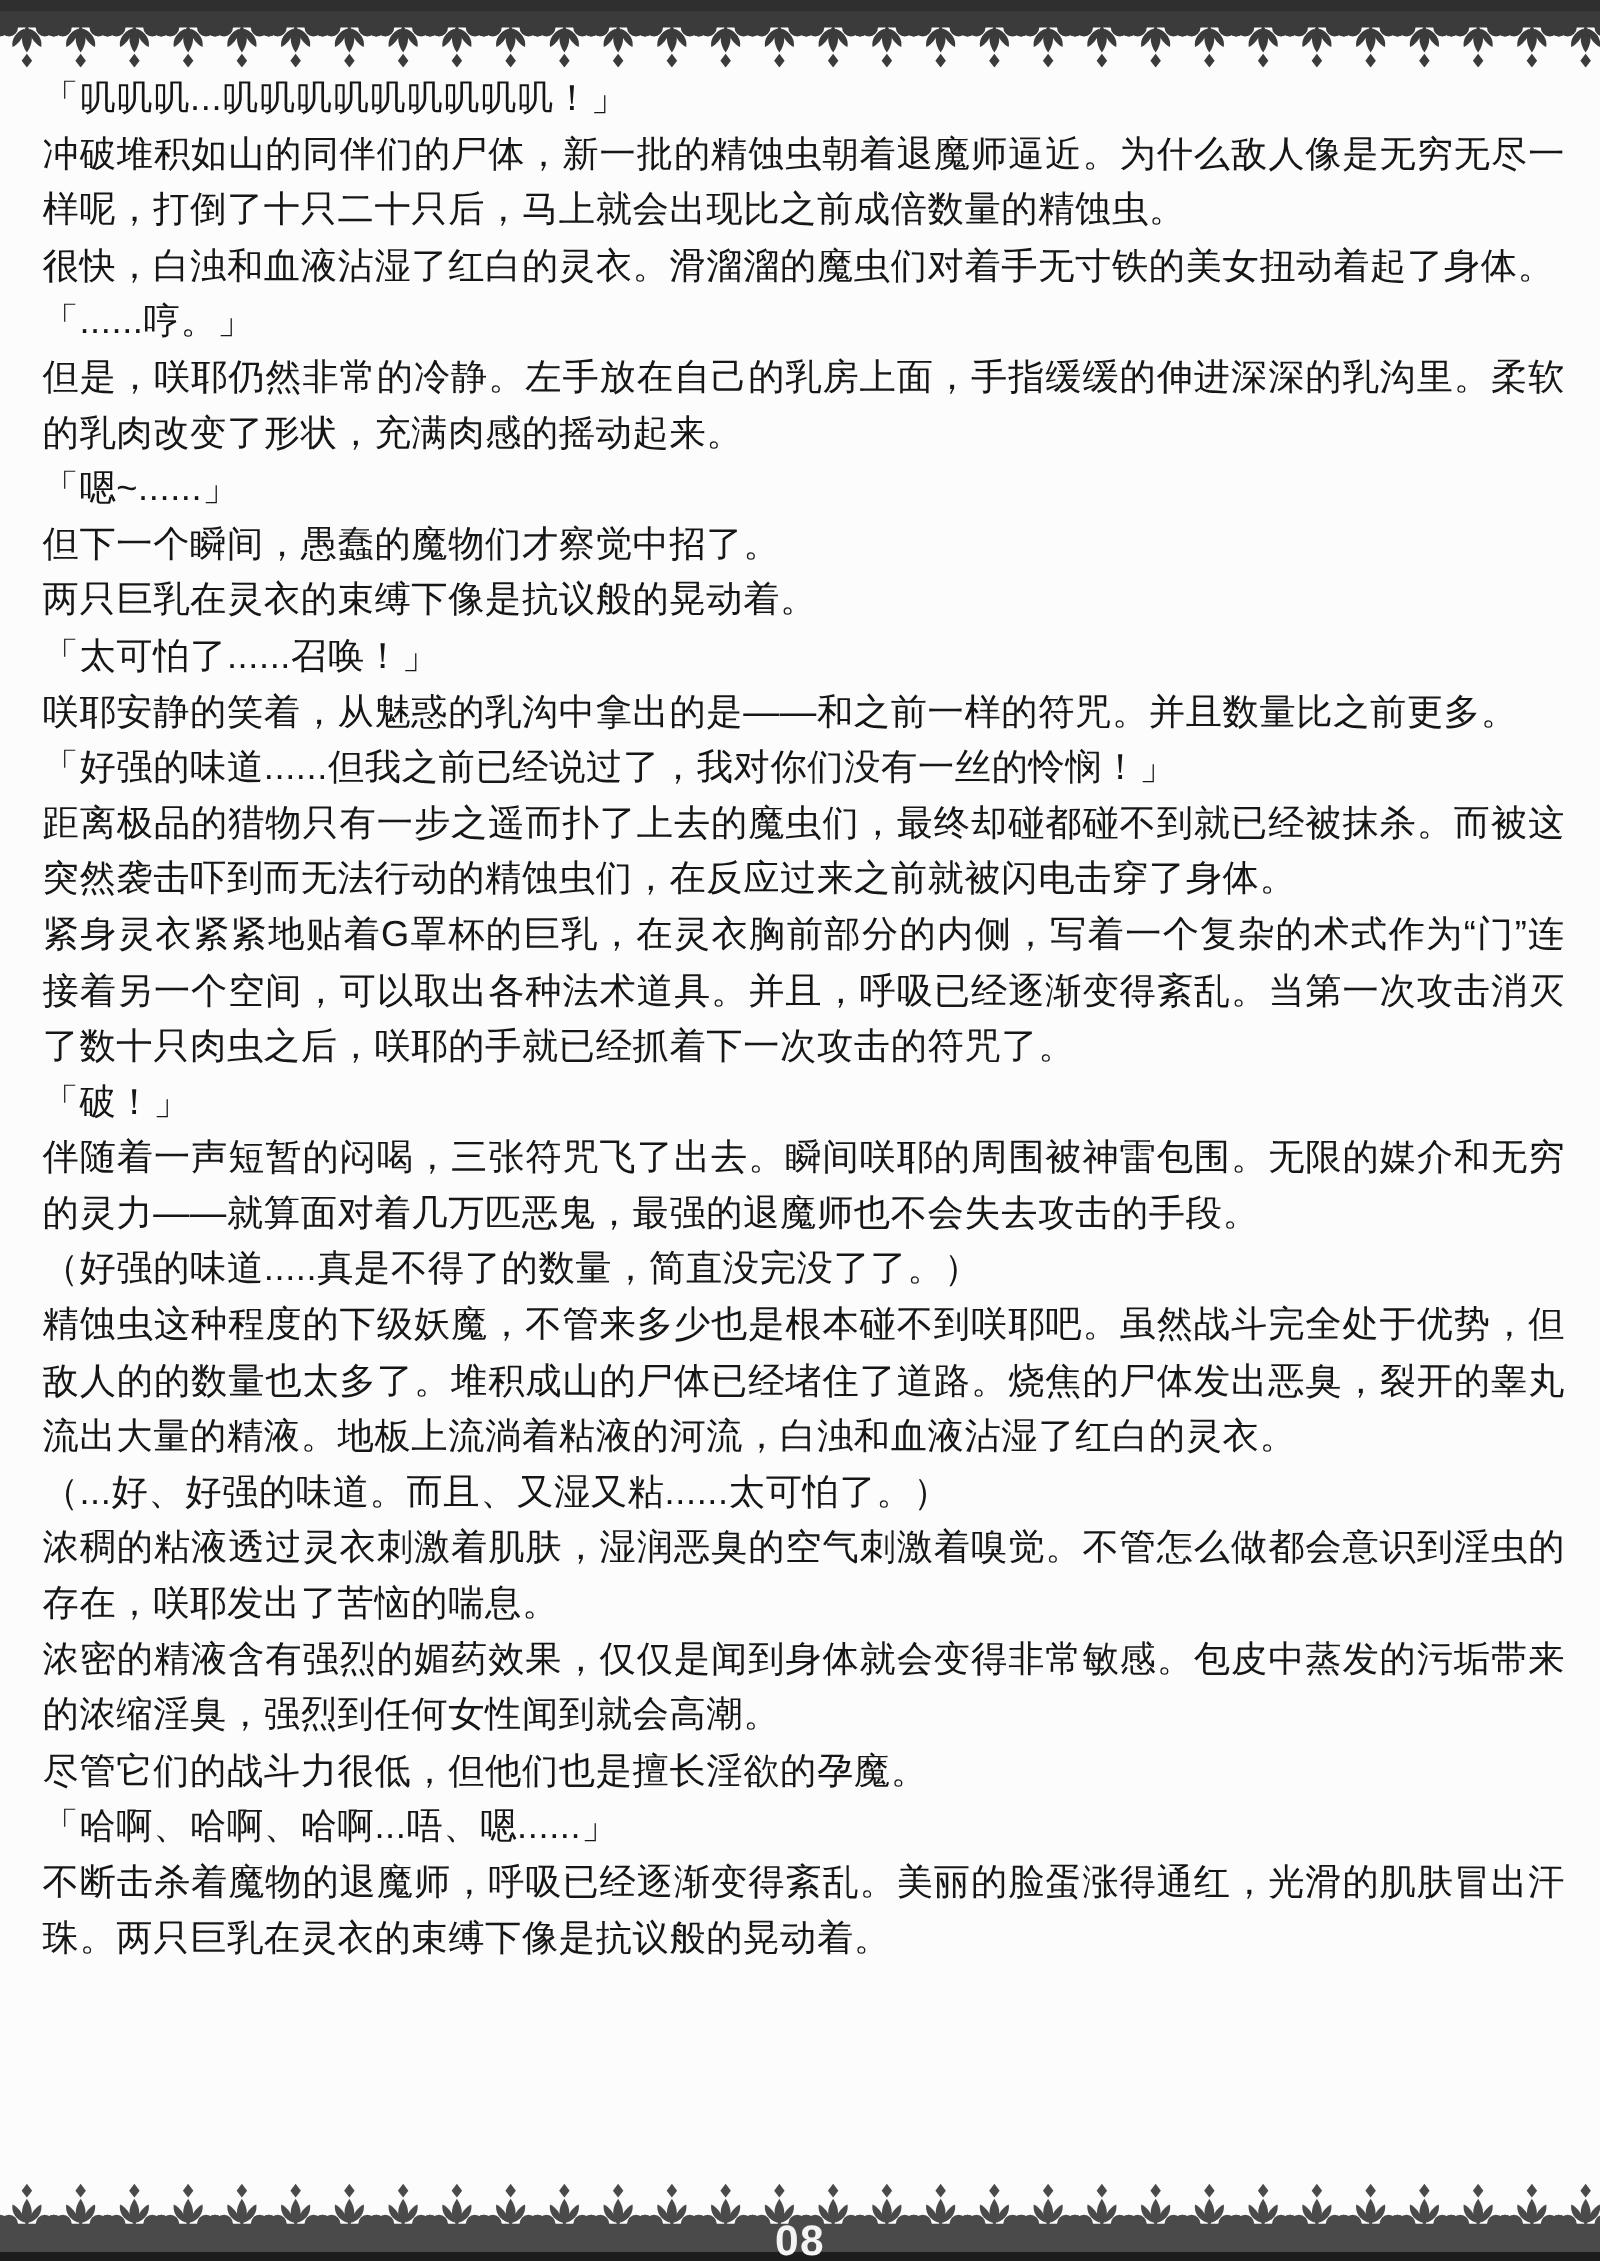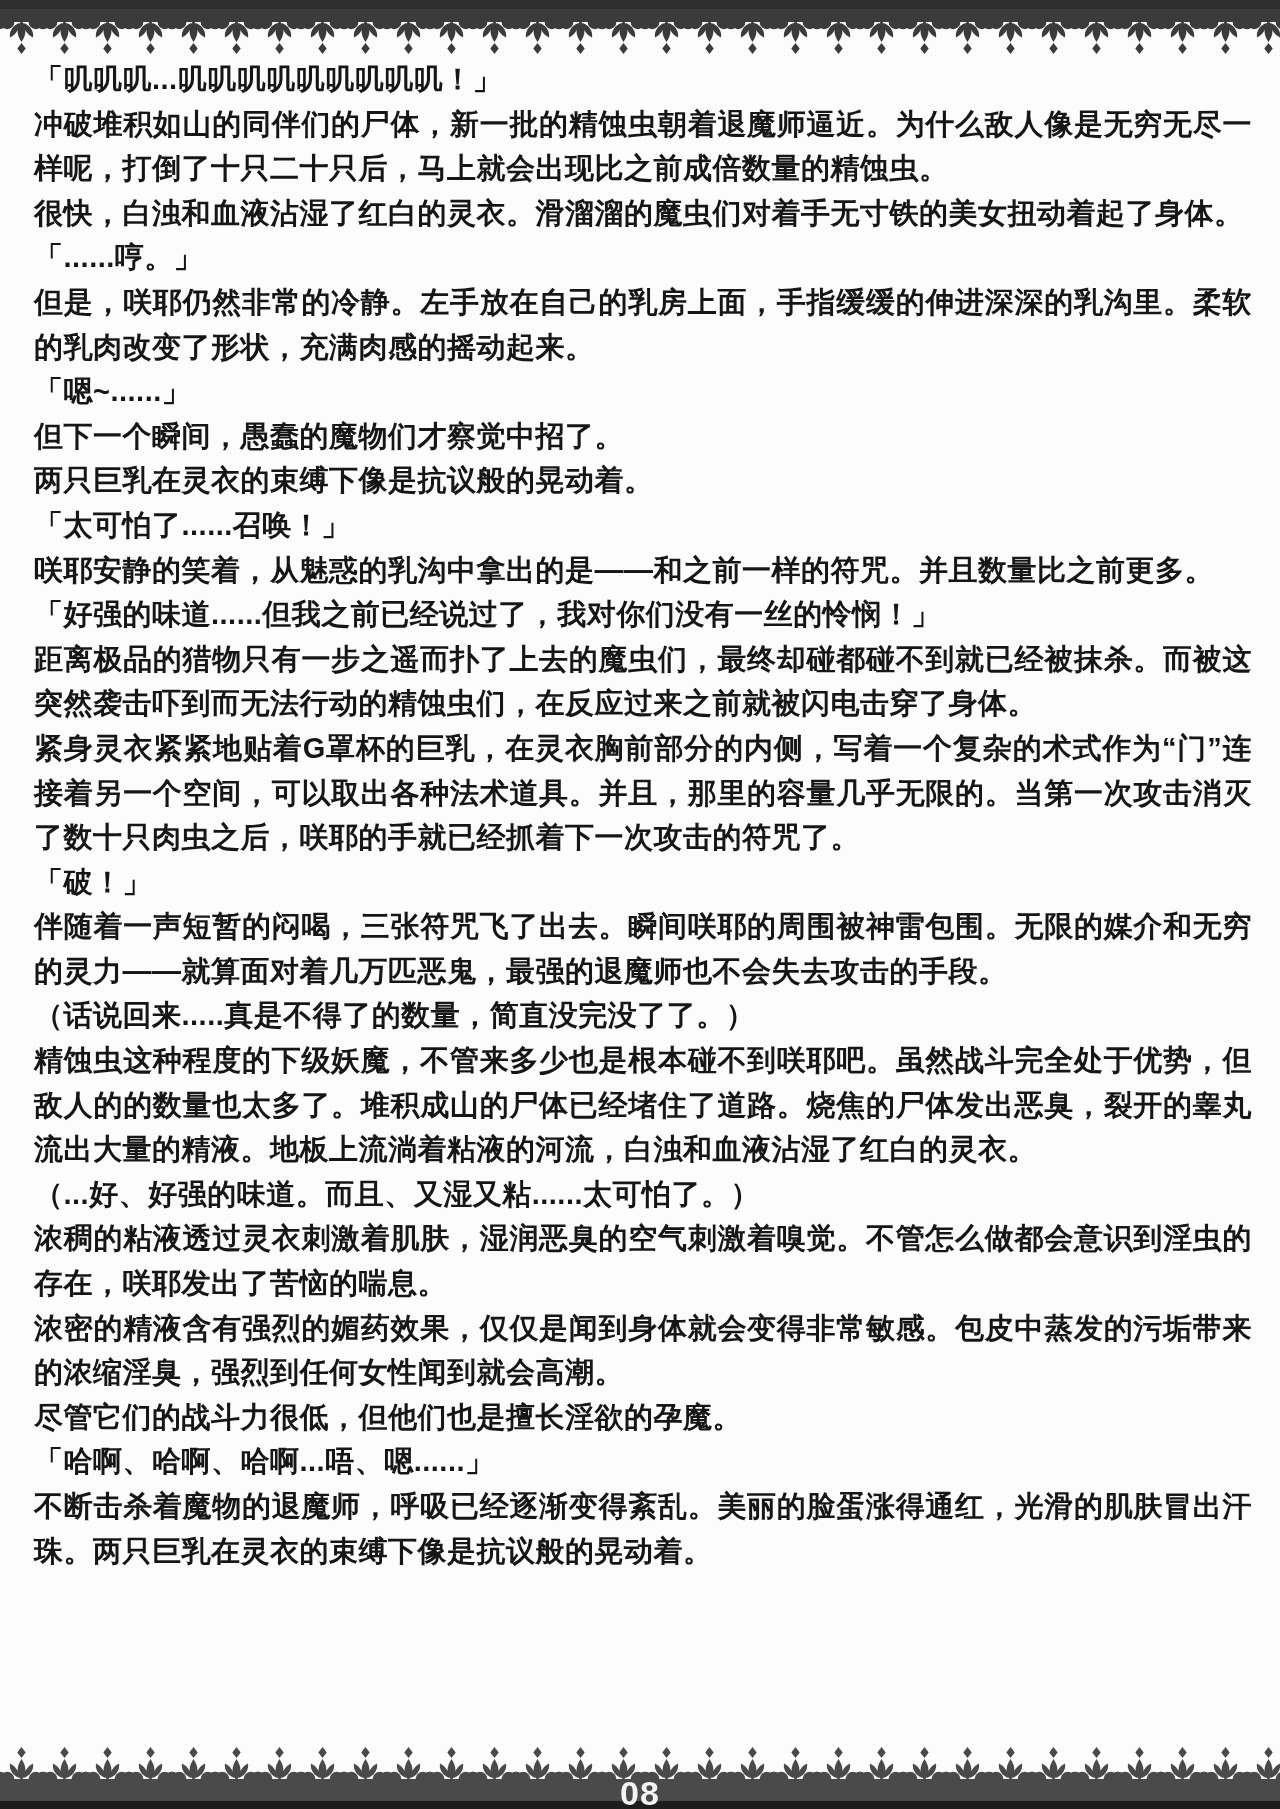--- a/index.html
+++ b/index.html
@@ -25,21 +25,21 @@
   main {
     position: absolute;
     top: 57px;
     left: 34px;
     right: 28px;
   }
   p.para {
     margin: 0;
     font-size: 29px;
     line-height: 44.6px;
-    font-weight: 700;
+    font-weight: 400;
     color: #161616;
     text-align: justify;
     text-justify: inter-character;
     letter-spacing: 0.5px;
     word-break: break-all;
   }
   #page-number {
     position: absolute;
     top: 1774px;
     left: 0;
@@ -117,24 +117,24 @@
   <p class="para">很快，白浊和血液沾湿了红白的灵衣。滑溜溜的魔虫们对着手无寸铁的美女扭动着起了身体。</p>
   <p class="para">「......哼。」</p>
   <p class="para">但是，咲耶仍然非常的冷静。左手放在自己的乳房上面，手指缓缓的伸进深深的乳沟里。柔软的乳肉改变了形状，充满肉感的摇动起来。</p>
   <p class="para">「嗯~......」</p>
   <p class="para">但下一个瞬间，愚蠢的魔物们才察觉中招了。</p>
   <p class="para">两只巨乳在灵衣的束缚下像是抗议般的晃动着。</p>
   <p class="para">「太可怕了......召唤！」</p>
   <p class="para">咲耶安静的笑着，从魅惑的乳沟中拿出的是——和之前一样的符咒。并且数量比之前更多。</p>
   <p class="para">「好强的味道......但我之前已经说过了，我对你们没有一丝的怜悯！」</p>
   <p class="para">距离极品的猎物只有一步之遥而扑了上去的魔虫们，最终却碰都碰不到就已经被抹杀。而被这突然袭击吓到而无法行动的精蚀虫们，在反应过来之前就被闪电击穿了身体。</p>
-  <p class="para">紧身灵衣紧紧地贴着G罩杯的巨乳，在灵衣胸前部分的内侧，写着一个复杂的术式作为“门”连接着另一个空间，可以取出各种法术道具。并且，那里的容量几乎无限的。当第一次攻击消灭了数十只肉虫之后，咲耶的手就已经抓着下一次攻击的符咒了。</p>
+  <p class="para">紧身灵衣紧紧地贴着G罩杯的巨乳，在灵衣胸前部分的内侧，写着一个复杂的术式作为“门”连接着另一个空间，可以取出各种法术道具。并且，呼吸已经逐渐变得紊乱。当第一次攻击消灭了数十只肉虫之后，咲耶的手就已经抓着下一次攻击的符咒了。</p>
   <p class="para">「破！」</p>
   <p class="para">伴随着一声短暂的闷喝，三张符咒飞了出去。瞬间咲耶的周围被神雷包围。无限的媒介和无穷的灵力——就算面对着几万匹恶鬼，最强的退魔师也不会失去攻击的手段。</p>
-  <p class="para">（话说回来.....真是不得了的数量，简直没完没了了。）</p>
+  <p class="para">（好强的味道.....真是不得了的数量，简直没完没了了。）</p>
   <p class="para">精蚀虫这种程度的下级妖魔，不管来多少也是根本碰不到咲耶吧。虽然战斗完全处于优势，但敌人的的数量也太多了。堆积成山的尸体已经堵住了道路。烧焦的尸体发出恶臭，裂开的睾丸流出大量的精液。地板上流淌着粘液的河流，白浊和血液沾湿了红白的灵衣。</p>
   <p class="para">（...好、好强的味道。而且、又湿又粘......太可怕了。）</p>
   <p class="para">浓稠的粘液透过灵衣刺激着肌肤，湿润恶臭的空气刺激着嗅觉。不管怎么做都会意识到淫虫的存在，咲耶发出了苦恼的喘息。</p>
   <p class="para">浓密的精液含有强烈的媚药效果，仅仅是闻到身体就会变得非常敏感。包皮中蒸发的污垢带来的浓缩淫臭，强烈到任何女性闻到就会高潮。</p>
   <p class="para">尽管它们的战斗力很低，但他们也是擅长淫欲的孕魔。</p>
   <p class="para">「哈啊、哈啊、哈啊...唔、嗯......」</p>
   <p class="para">不断击杀着魔物的退魔师，呼吸已经逐渐变得紊乱。美丽的脸蛋涨得通红，光滑的肌肤冒出汗珠。两只巨乳在灵衣的束缚下像是抗议般的晃动着。</p>
 </main>
 
 <svg id="bottom-border" class="border-band" width="1280" height="66" viewBox="0 0 1280 66">

